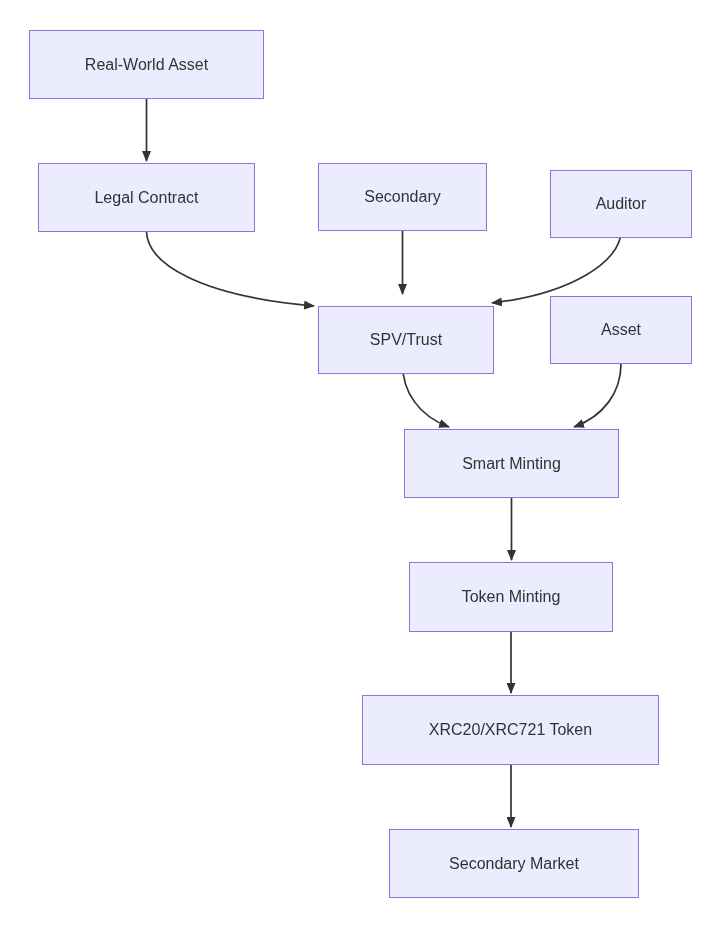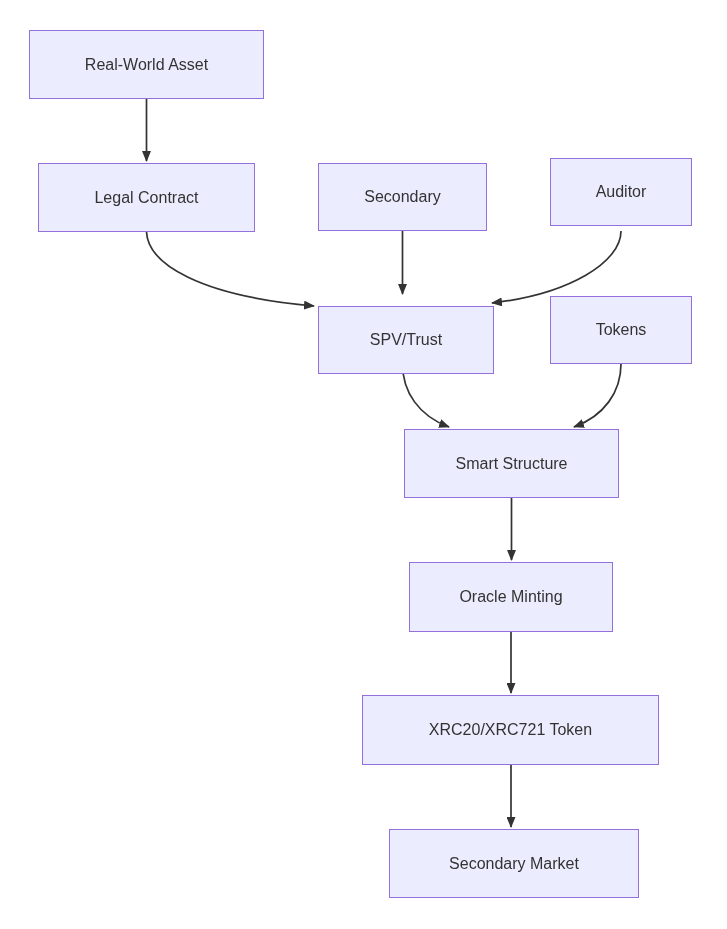--- a/index.html
+++ b/index.html
@@ -69,38 +69,38 @@
   </div>
 
   <div class="node" style="left:38px; top:163px; width:217px; height:69px;">
     <span>Legal Contract</span>
   </div>
 
   <div class="node" style="left:318px; top:163px; width:169px; height:68px;">
     <span>Secondary</span>
   </div>
 
-  <div class="node" style="left:550px; top:158px; width:142px; height:68px;justify-content:center;">
+  <div class="node" style="left:550px; top:170px; width:142px; height:68px;justify-content:center;">
     <span>Auditor</span>
   </div>
 
   <div class="node" style="left:318px; top:296px; width:176px; height:68px;margin-top:10px;">
     <span>SPV/Trust</span>
   </div>
 
   <div class="node" style="left:550px; top:296px; width:142px; height:68px;">
-    <span>Tokens</span>
+    <span>Asset</span>
   </div>
 
   <div class="node" style="left:404px; top:429px; width:215px; height:69px;">
-    <span>Smart Structure</span>
+    <span>Smart Minting</span>
   </div>
 
   <div class="node" style="left:409px; top:562px; width:204px; height:70px;">
-    <span>Oracle Minting</span>
+    <span>Token Minting</span>
   </div>
 
   <div class="node" style="left:362px; top:695px; width:297px; height:70px;">
     <span>XRC20/XRC721 Token</span>
   </div>
 
   <div class="node" style="left:389px; top:829px; width:250px; height:69px;align-items:center;">
     <span>Secondary Market</span>
   </div>
 

